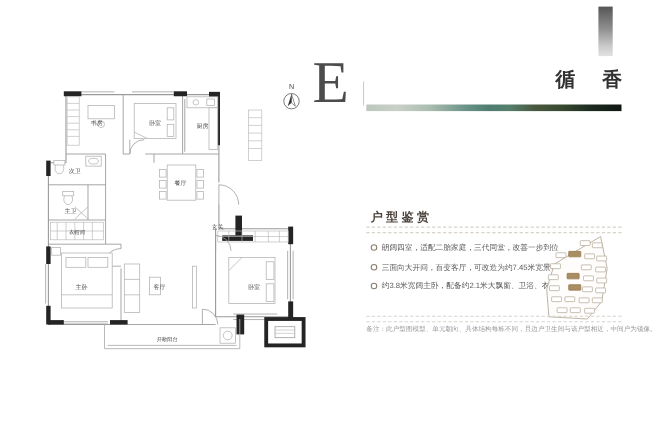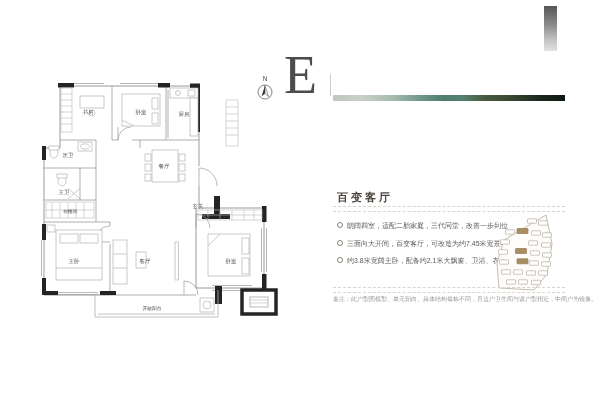--- a/index.html
+++ b/index.html
@@ -172,26 +172,27 @@
       <text x="74" y="263">主卧</text>
       <text x="145" y="263">客厅</text>
       <text x="164" y="168">餐厅</text>
       <text x="198" y="208">玄关</text>
       <text x="231" y="263">卧室</text>
       <text x="152" y="310" font-size="4.8">开敞阳台</text>
     </g>
   </svg>
 
   <div class="gray-bar"></div>
+  <div class="brand">循 香</div>
 
   <div class="unit-letter">E</div>
   <div class="spec-divider"></div>
   <div class="photo-strip"></div>
 
-  <div class="section-title">百变客厅</div>
+  <div class="section-title">户型鉴赏</div>
   <div class="dashes d1"></div>
 
   <div class="bullets">
     <div class="bullet">
       <span class="ring"></span>
       <span class="txt">朗阔四室，适配二胎家庭，三代同堂，改善一步到位</span>
     </div>
     <div class="bullet">
       <span class="ring"></span>
       <span class="txt">三面向大开间，百变客厅，可改造为约7.45米宽景客厅</span>

